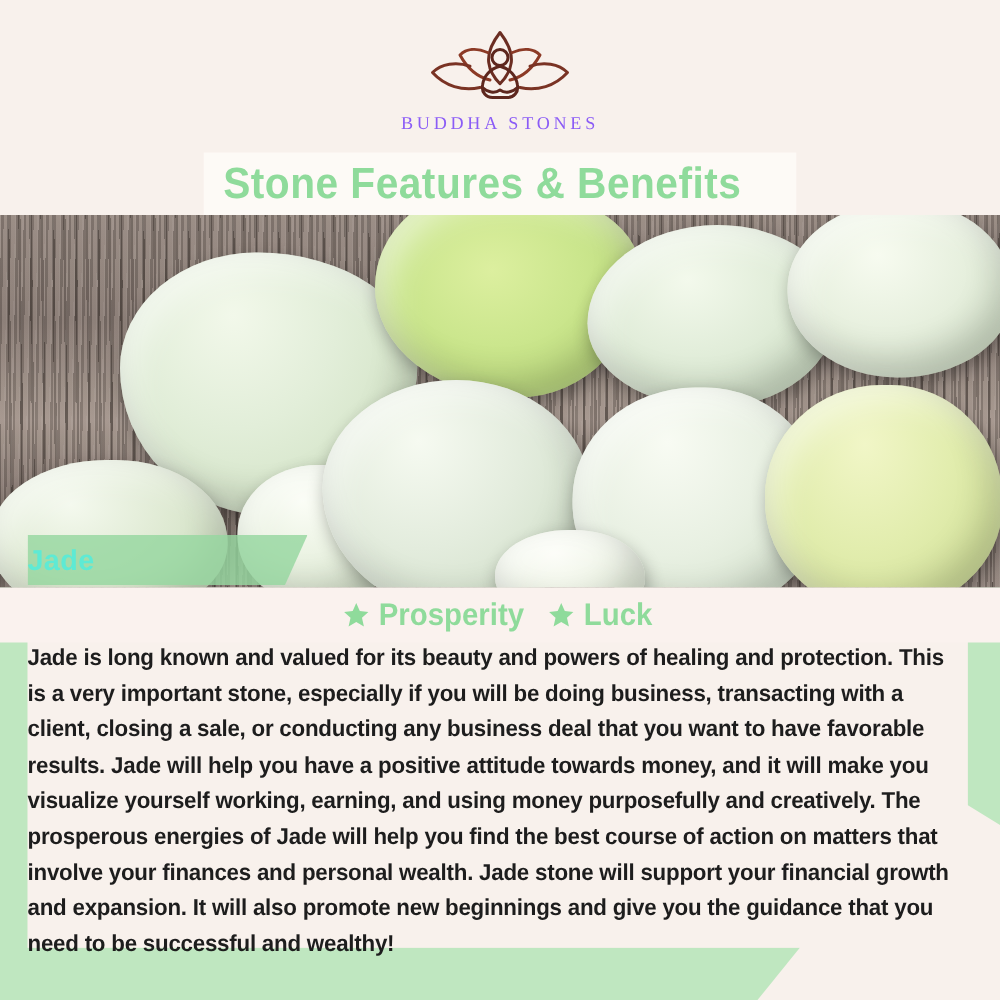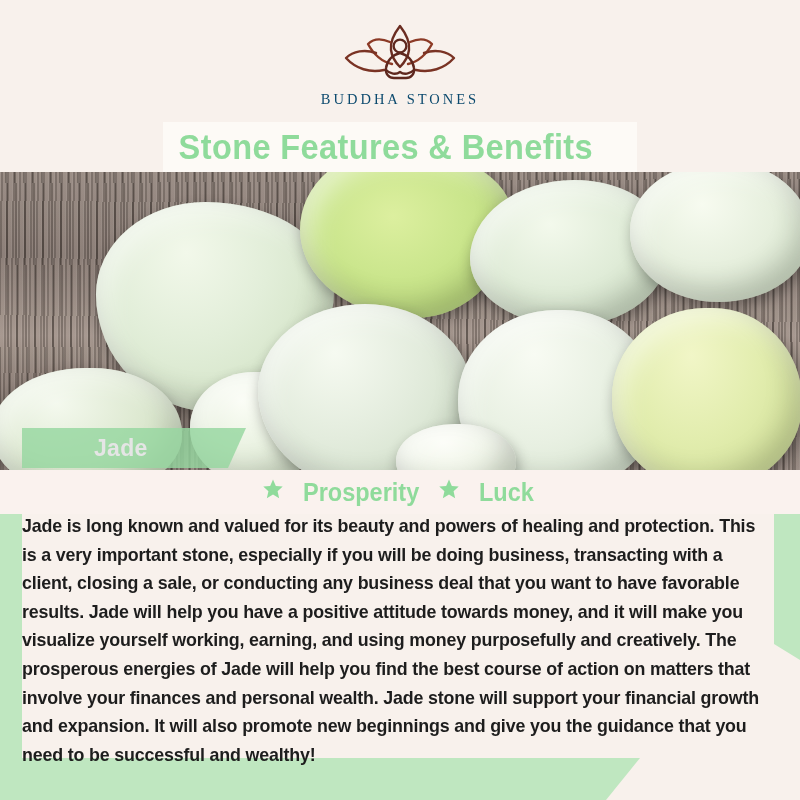--- a/index.html
+++ b/index.html
@@ -40,21 +40,21 @@
   .header{
     position:absolute; top:0; left:0; width:800px; height:172px;
     background:#f8f1ec;
     display:flex; flex-direction:column; align-items:center;
   }
   .logo-wrap{ margin-top:22px; display:flex; flex-direction:column; align-items:center; }
   .logo-mark{ width:128px; height:62px; display:block; }
   .logo-text{
     margin-top:7px;
     font-family:"Liberation Serif", serif;
-    font-size:14.5px; letter-spacing:3.0px; color:#0c4a6e; font-weight:400;
+    font-size:14.5px; letter-spacing:3.0px; color:#8b5cf6; font-weight:400;
   }
   .title-band{
     position:absolute; top:122px; left:163px; width:474px; height:50px;
     background:#fdfaf6;
     display:flex; align-items:center; justify-content:flex-start;
   }
   .title-band .title{
     font-family:"Liberation Sans Narrow","Liberation Sans", sans-serif;
     font-weight:bold; font-size:35px; color:#8fdb9b;
     letter-spacing:.4px; transform:scaleX(.93); transform-origin:center;
@@ -110,31 +110,31 @@
        background:radial-gradient(at 40% 26%,#fcfdf7 0%,#edf3e5 50%,#d6e3cb 100%); }
 
   .jade-band{
     position:absolute; left:22px; top:256px; width:224px; height:40px;
     background:rgba(150,215,160,.82);
     display:flex; align-items:center;
     clip-path: polygon(0 0, 100% 0, calc(100% - 18px) 100%, 0 100%);
     z-index:5;
   }
   .jade-band .jade-label{
-    margin-left:72px; color:#e5e5e5; font-weight:bold; font-size:23px;
+    color:#5eead4; font-weight:bold; font-size:23px;
     letter-spacing:.3px;
   }
 
   
   .benefits{
     position:absolute; top:470px; left:0; width:800px; height:44px;
     background:#faf2ee;
     display:flex; align-items:center; justify-content:center; gap:11px;
   }
-  .benefit{ display:flex; gap:19px; }
+  .benefit{ display:flex; align-items:center; gap:7px; }
   .star{ width:22px; height:22px; display:block; }
   .benefit-label{
     font-family:"Liberation Sans Narrow","Liberation Sans", sans-serif;
     font-weight:bold; font-size:25px; color:#8fdb9b; white-space:nowrap;
     transform:scaleX(.94); transform-origin:left center;
   }
 
   
   .body-copy{
     position:absolute; top:512px; left:22px; width:760px;

